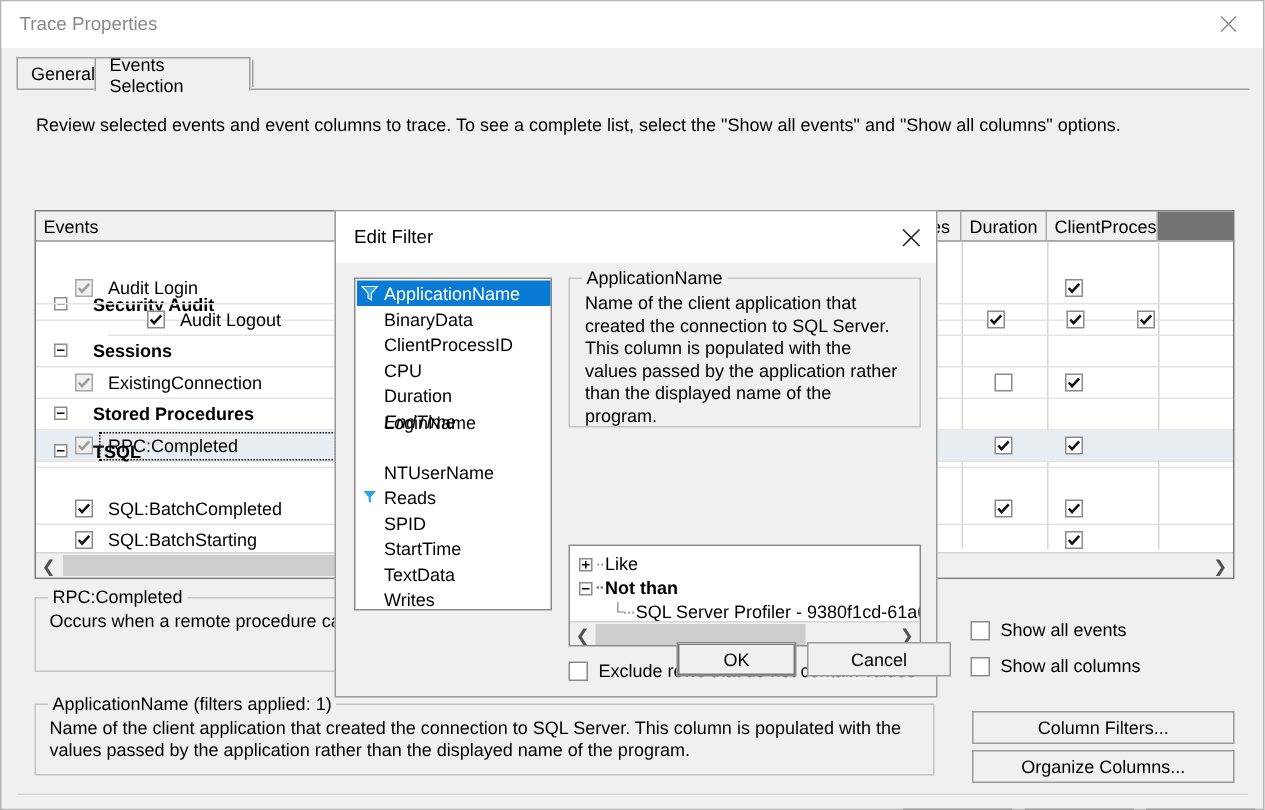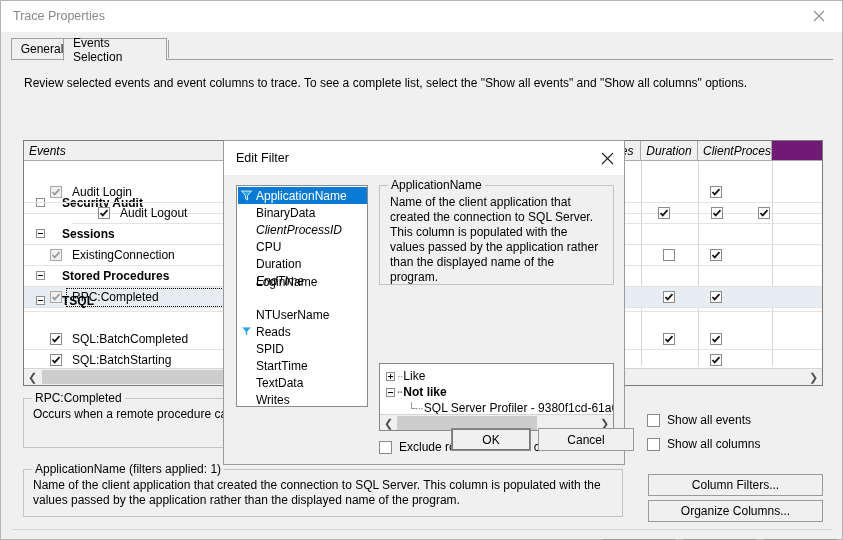--- a/index.html
+++ b/index.html
@@ -22,21 +22,21 @@
   .tab{position:absolute;top:0;height:21px;background:#f0f0f0;border:1px solid #a0a0a0;border-bottom:none;
        display:flex;align-items:center;justify-content:center;padding:0 9px;font-size:12px;box-sizing:border-box;}
   .tab.active{background:#f0f0f0;height:23px;top:0;z-index:3;border-bottom:1px solid #f0f0f0;font-weight:normal;}
   .tab-sep{position:absolute;top:2px;width:1px;height:18px;background:#a0a0a0;}
   .tabline{position:absolute;left:9px;top:27px;width:822px;height:1px;background:#a0a0a0;}
 
   .intro{position:absolute;left:22px;top:44px;font-size:12px;color:#000;}
 
   
   .grid{position:absolute;left:21px;top:108px;width:800px;height:246px;background:#ffffff;border:1px solid #7a7a7a;box-sizing:border-box;overflow:hidden;}
-  .grid-head{position:absolute;left:0;top:0;height:20px;width:100%;background:#701a75;border-bottom:1px solid #a8a8a8;box-sizing:border-box;font-style:italic;}
+  .grid-head{position:absolute;left:0;top:0;height:20px;width:100%;background:#737373;border-bottom:1px solid #a8a8a8;box-sizing:border-box;}
   .hcell{position:absolute;top:0;height:19px;box-sizing:border-box;border-right:1px solid #a8a8a8;background:#f0f0f0;
          display:flex;align-items:center;padding-left:5px;font-size:12px;overflow:hidden;white-space:nowrap;}
   .grid-body{position:absolute;left:0;top:20px;width:100%;height:205px;}
   .row{position:absolute;left:0;width:100%;height:21px;box-sizing:border-box;border-bottom:1px solid #e3e3e3;}
   .row.sel{background:#e8edf2;}
   .rowlabel{position:absolute;left:0;top:0;height:20px;display:flex;align-items:center;font-size:12px;white-space:nowrap;}
   .cat{font-weight:bold;}
   .vline{position:absolute;top:0;width:1px;background:#d6d6d6;}
   .expander{position:absolute;width:9px;height:9px;border:1px solid #8c8c8c;background:#fff;box-sizing:border-box;}
   .expander:before{content:"";position:absolute;left:1px;top:3px;width:5px;height:1px;background:#000;}
@@ -372,21 +372,21 @@
         <div class="fitem sel" style="top:1px;">
           <svg class="funnel" viewBox="0 0 13 13">
               <path d="M1.5 2 H11.5 L7.6 6.6 V11 L5.4 9.6 V6.6 Z" fill="#2aa4e8" stroke="#ffffff" stroke-width="0.8"></path>
             </svg>
           <span>ApplicationName</span>
         </div>
         <div class="fitem" style="top:18px;">
           <span class="funnel blank"></span>
           <span>BinaryData</span>
         </div>
-        <div class="fitem" style="top:35px;font-style:italic;">
+        <div class="fitem" style="top:35px;">
           <span class="funnel blank"></span>
           <span>ClientProcessID</span>
         </div>
         <div class="fitem" style="top:52px;">
           <span class="funnel blank"></span>
           <span>CPU</span>
         </div>
         <div class="fitem" style="top:69px;">
           <span class="funnel blank"></span>
           <span>Duration</span>
@@ -434,21 +434,21 @@
 
       <div class="tree">
         <div class="tnode" style="left:6px;top:5px;">
           <span class="tbox plus"></span>
           <span class="tdash">··</span>
           <span>Like</span>
         </div>
         <div class="tnode" style="left:6px;top:21px;font-weight:bold;">
           <span class="tbox"></span>
           <span class="tdash">··</span>
-          <span>Not like</span>
+          <span>Not than</span>
         </div>
         <div class="tnode" style="left:28px;top:37px;">
           <span class="tdash">└···</span>
           <span>SQL Server Profiler - 9380f1cd-61a6-4f</span>
         </div>
         <div class="tree-hs">
           <div class="hs-arrow" style="left:0;">❮</div>
           <div class="hs-thumb" style="left:17px;width:140px;"></div>
           <div class="hs-arrow" style="right:0;">❯</div>
         </div>

